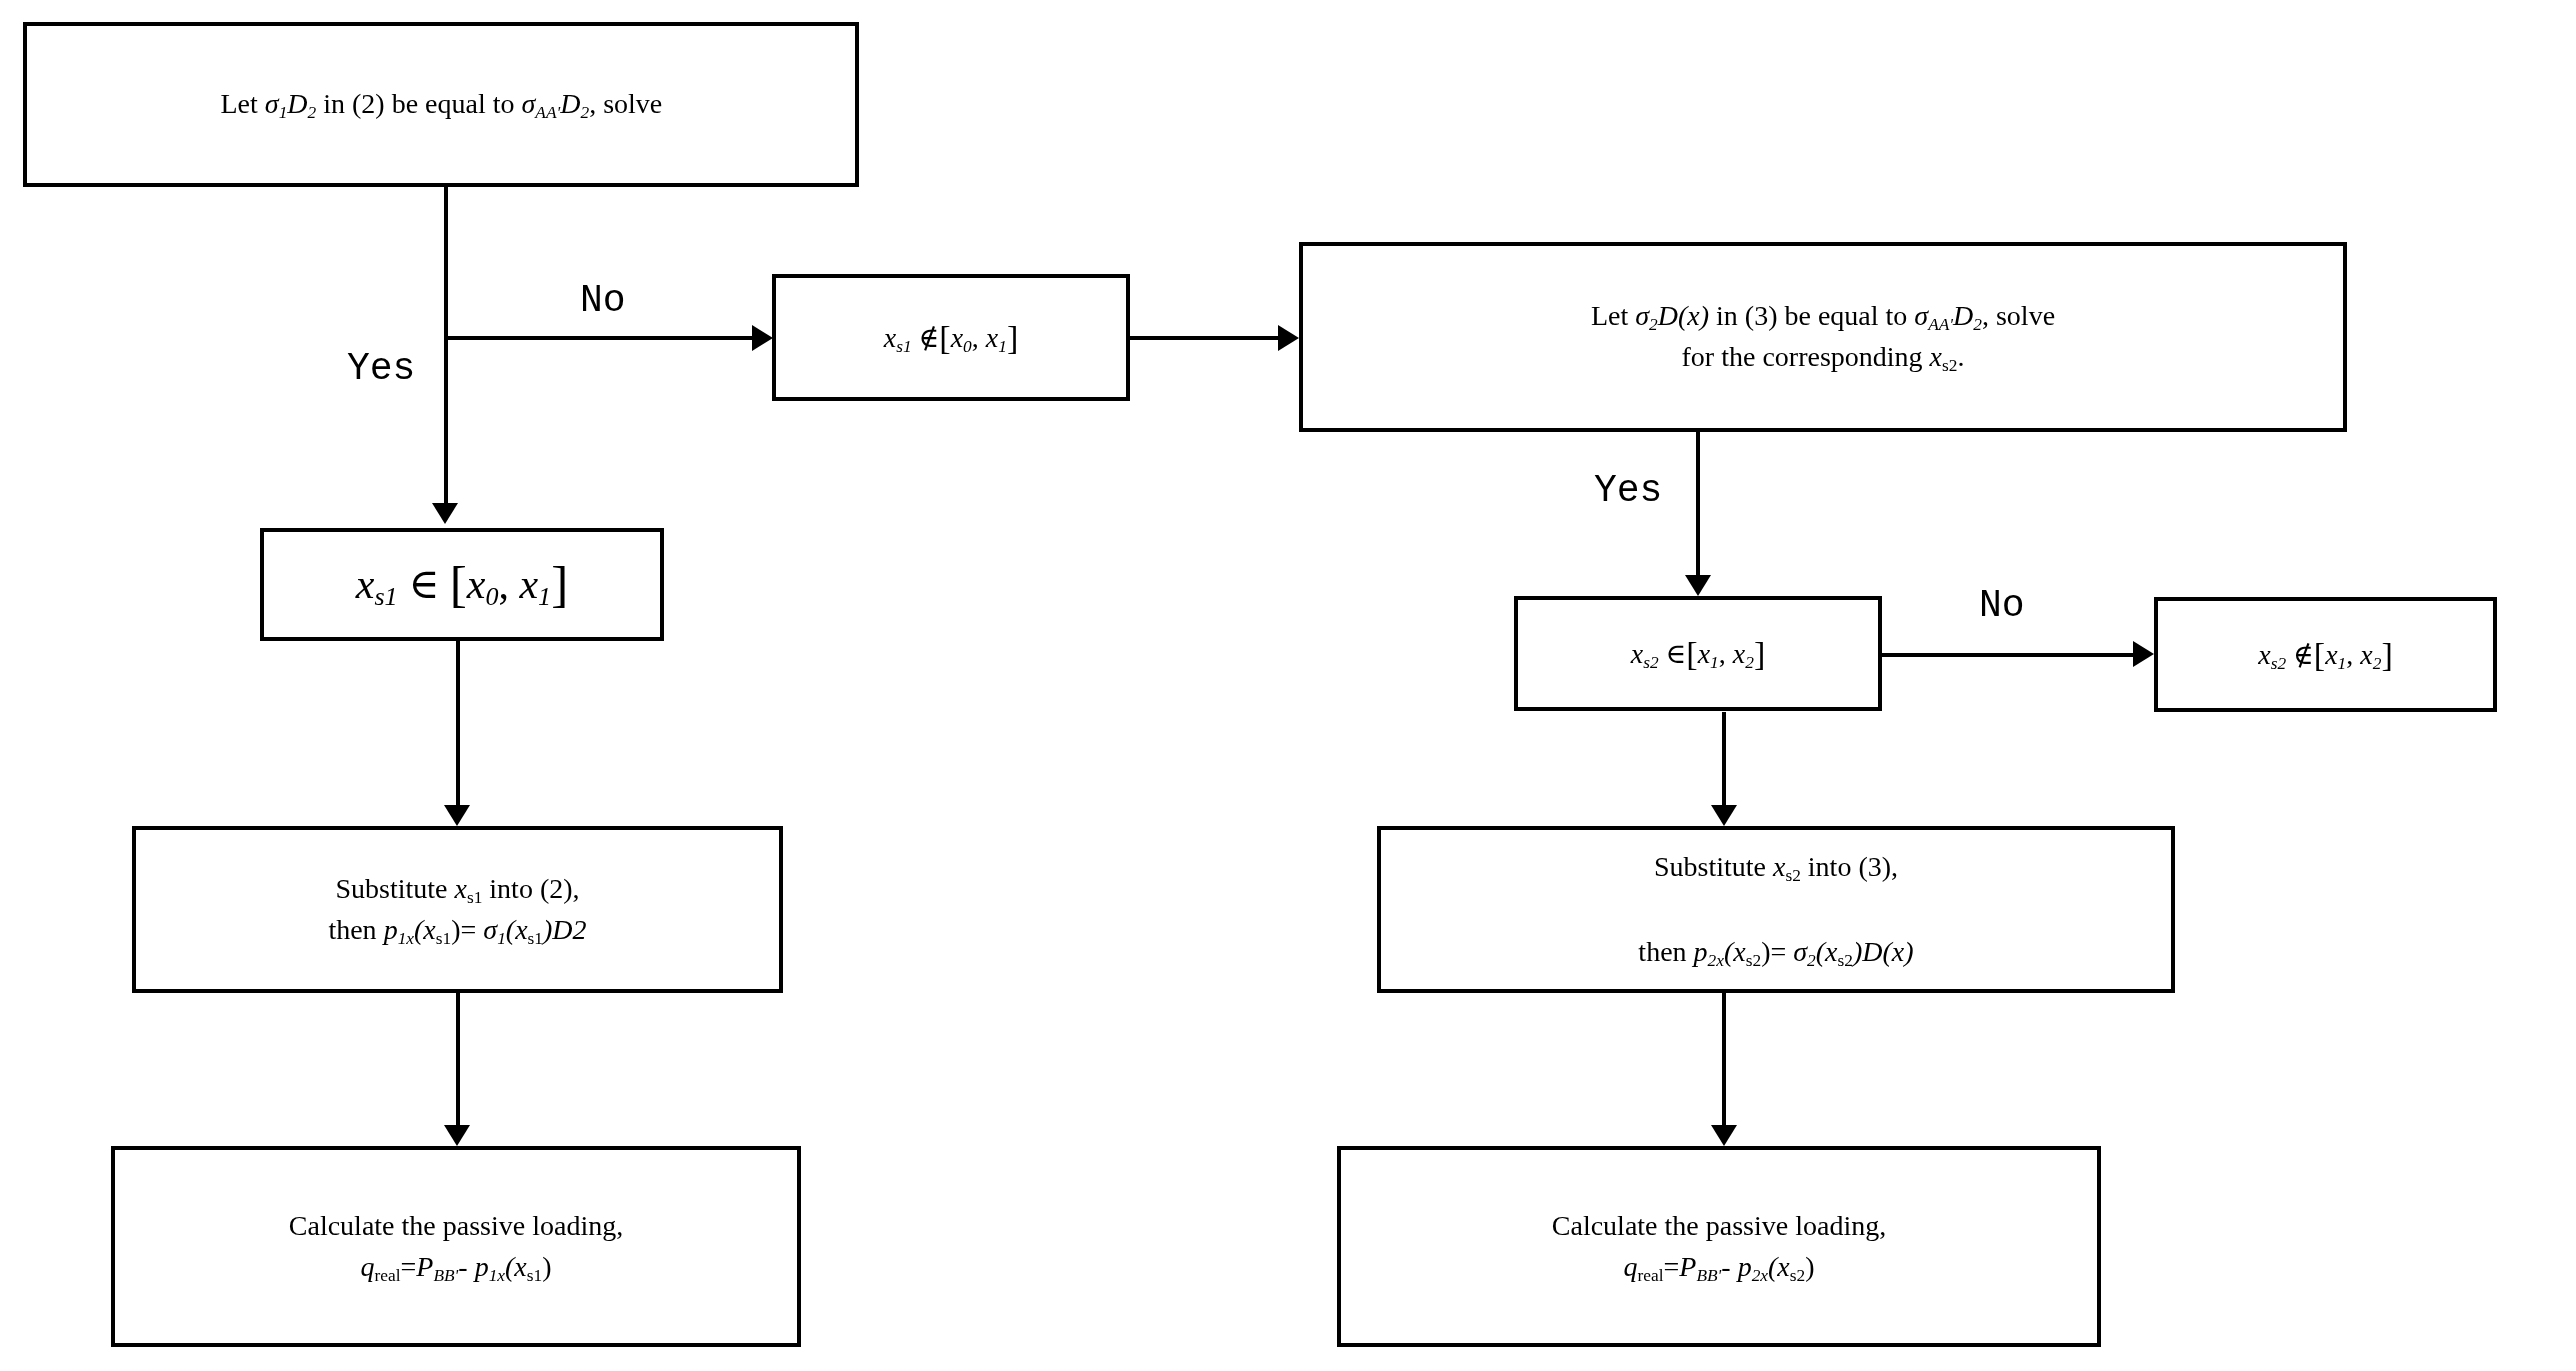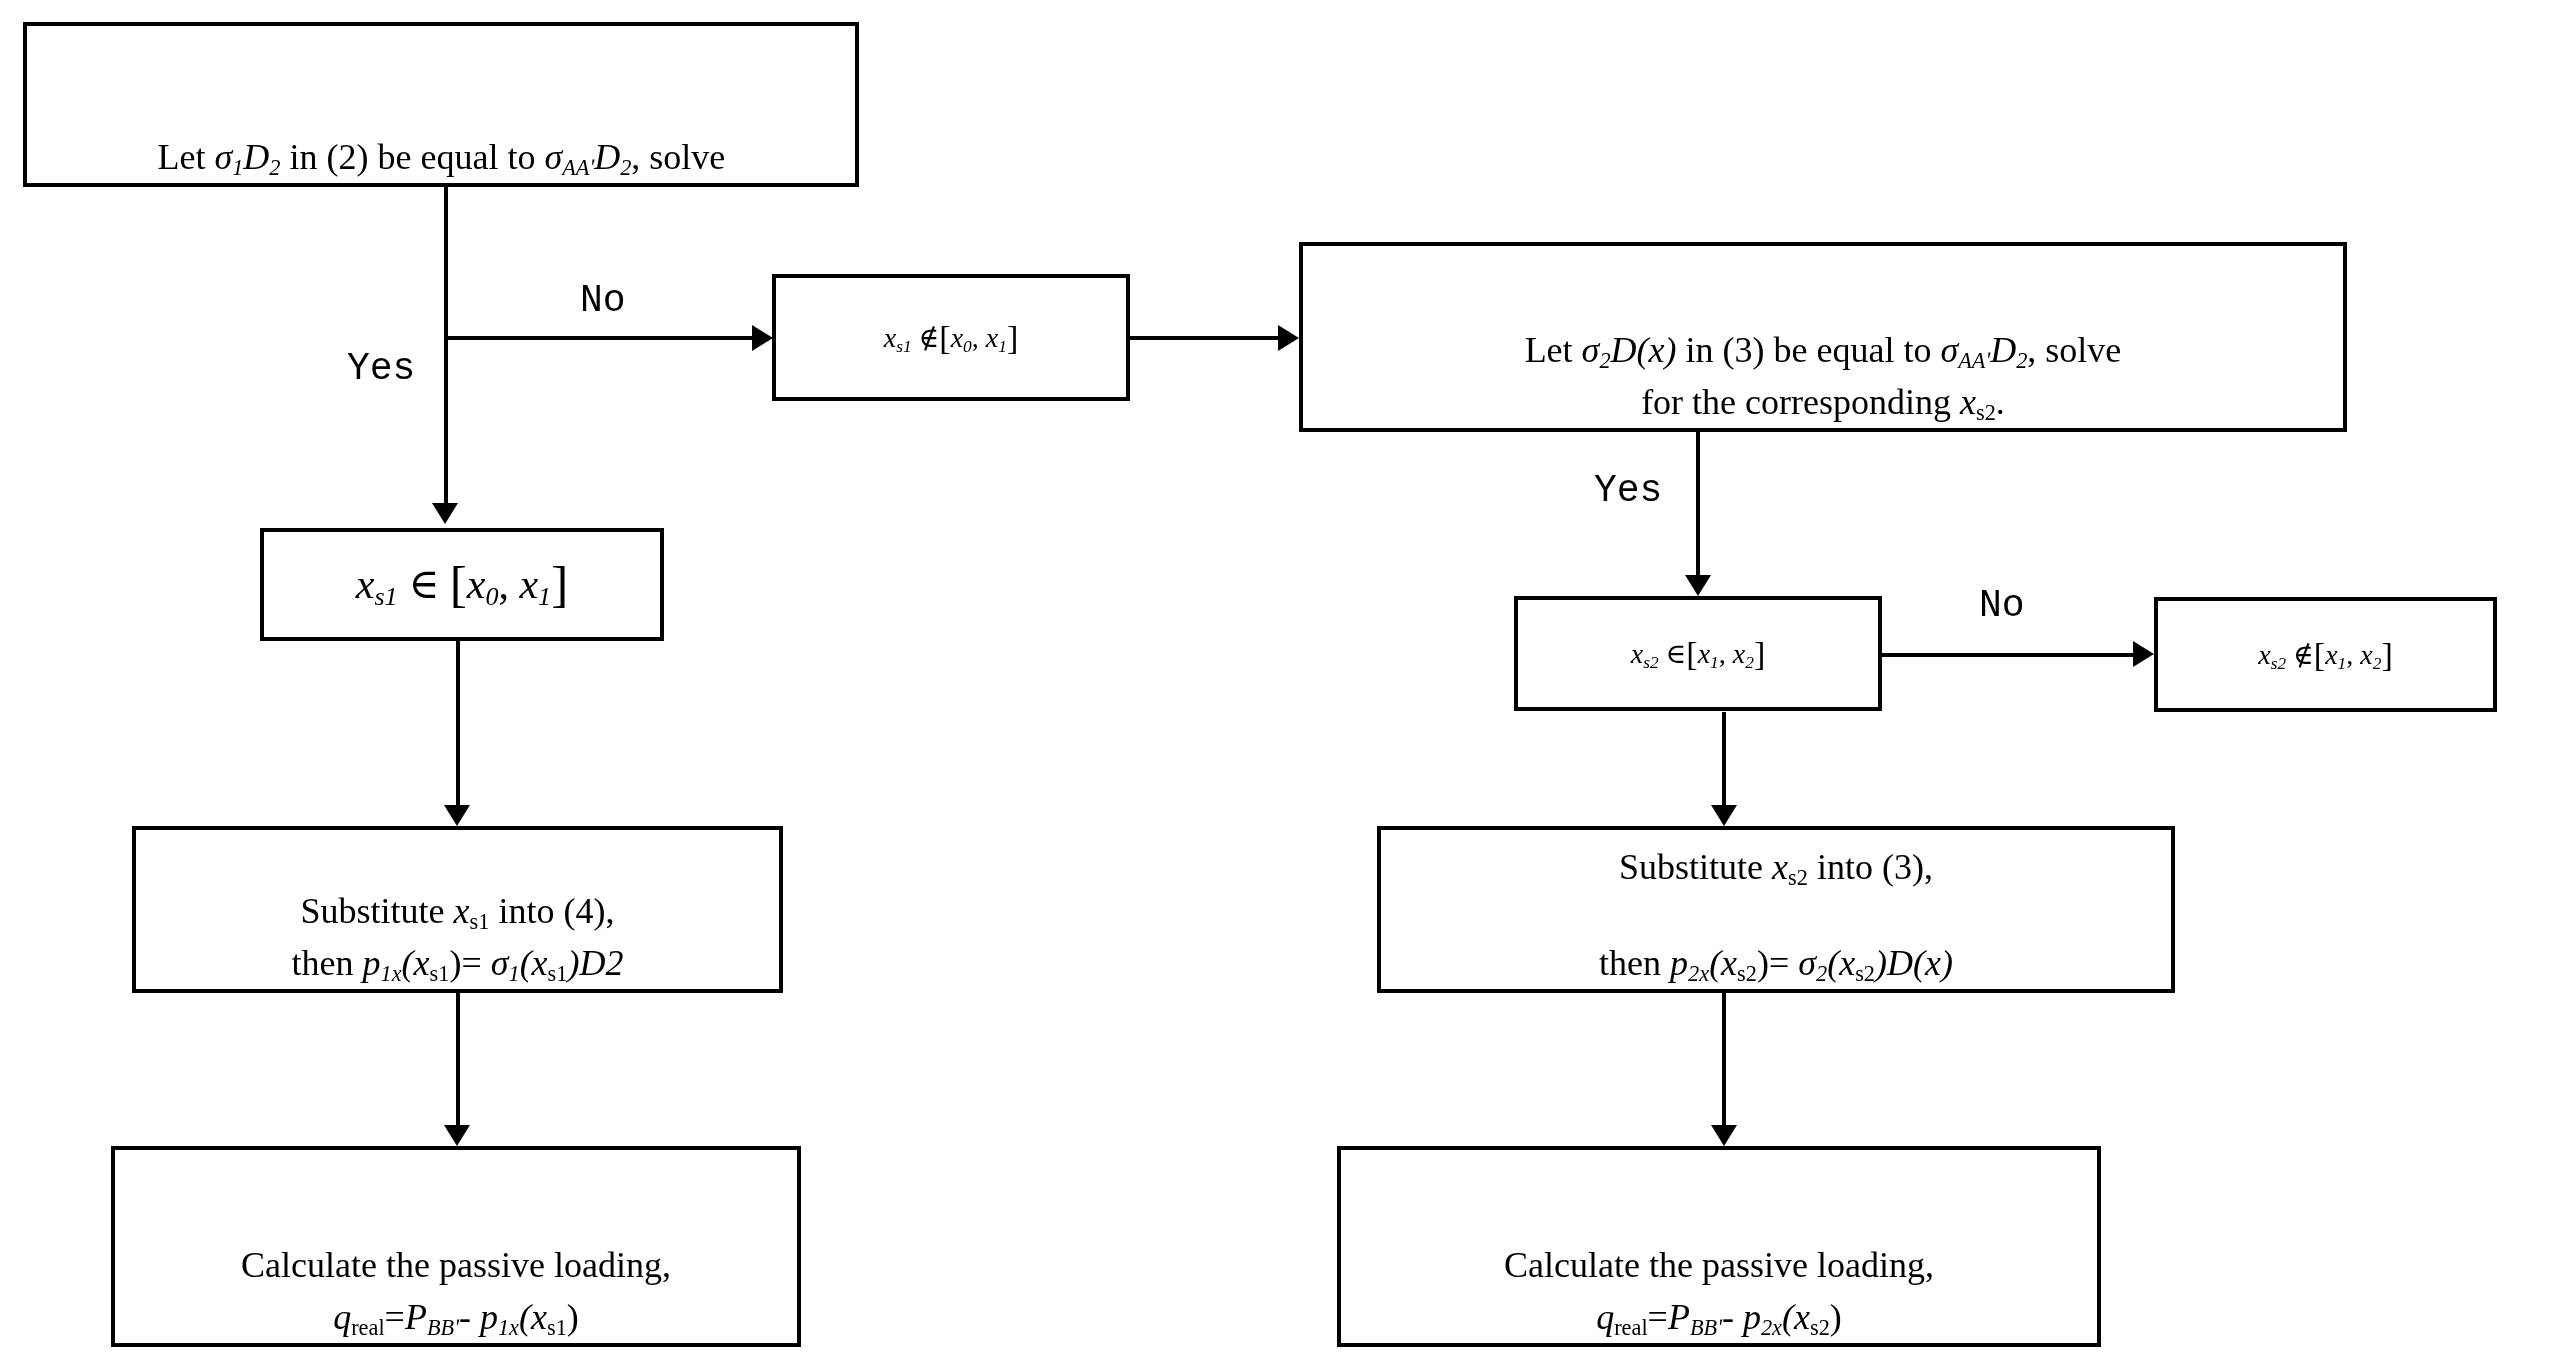--- a/index.html
+++ b/index.html
@@ -26,21 +26,21 @@
     align-items: center;
     justify-content: center;
     text-align: center;
     line-height: 1.45;
   }
   .node .line {
     display: block;
     white-space: nowrap;
   }
   
-  .t-prose { font-size: 36px; justify-content: flex-end; }
+  .t-prose { font-size: 28px; }
   .t-math  { font-size: 28px; }
   .t-mathbig { font-size: 42px; }
 
   
   i.v { font-style: italic; font-family: "Liberation Serif", "DejaVu Serif", serif; }
   
   i.g { font-style: italic; }
   sub {
     font-size: 0.62em;
     vertical-align: -0.28em;
@@ -122,21 +122,21 @@
   </div>
 
   <div class="node t-math" style="left:2154px; top:597px; width:343px; height:115px;">
     <span class="line">
       <i class="v">x</i><sub>s2</sub>&nbsp;<span>∉</span><span class="brk">[</span><i class="v">x</i><sub>1</sub><span>, </span><i class="v">x</i><sub>2</sub><span class="brk">]</span>
     </span>
   </div>
 
   <div class="node t-prose" style="left:132px; top:826px; width:651px; height:167px;">
     <span class="line">
-      <span>Substitute </span><i class="v">x</i><sub class="up">s1</sub><span> into (4),</span>
+      <span>Substitute </span><i class="v">x</i><sub class="up">s1</sub><span> into (2),</span>
     </span>
     <span class="line">
       <span>then </span><i class="v">p</i><sub>1x</sub><i class="v">(x</i><sub class="up">s1</sub><span>)= </span><i class="g">σ</i><sub>1</sub><i class="v">(x</i><sub class="up">s1</sub><i class="v">)D2</i>
     </span>
   </div>
 
   <div class="node t-prose" style="left:1377px; top:826px; width:798px; height:167px;gap:44px;">
     <span class="line">
       <span>Substitute </span><i class="v">x</i><sub class="up">s2</sub><span> into (3),</span>
     </span>

